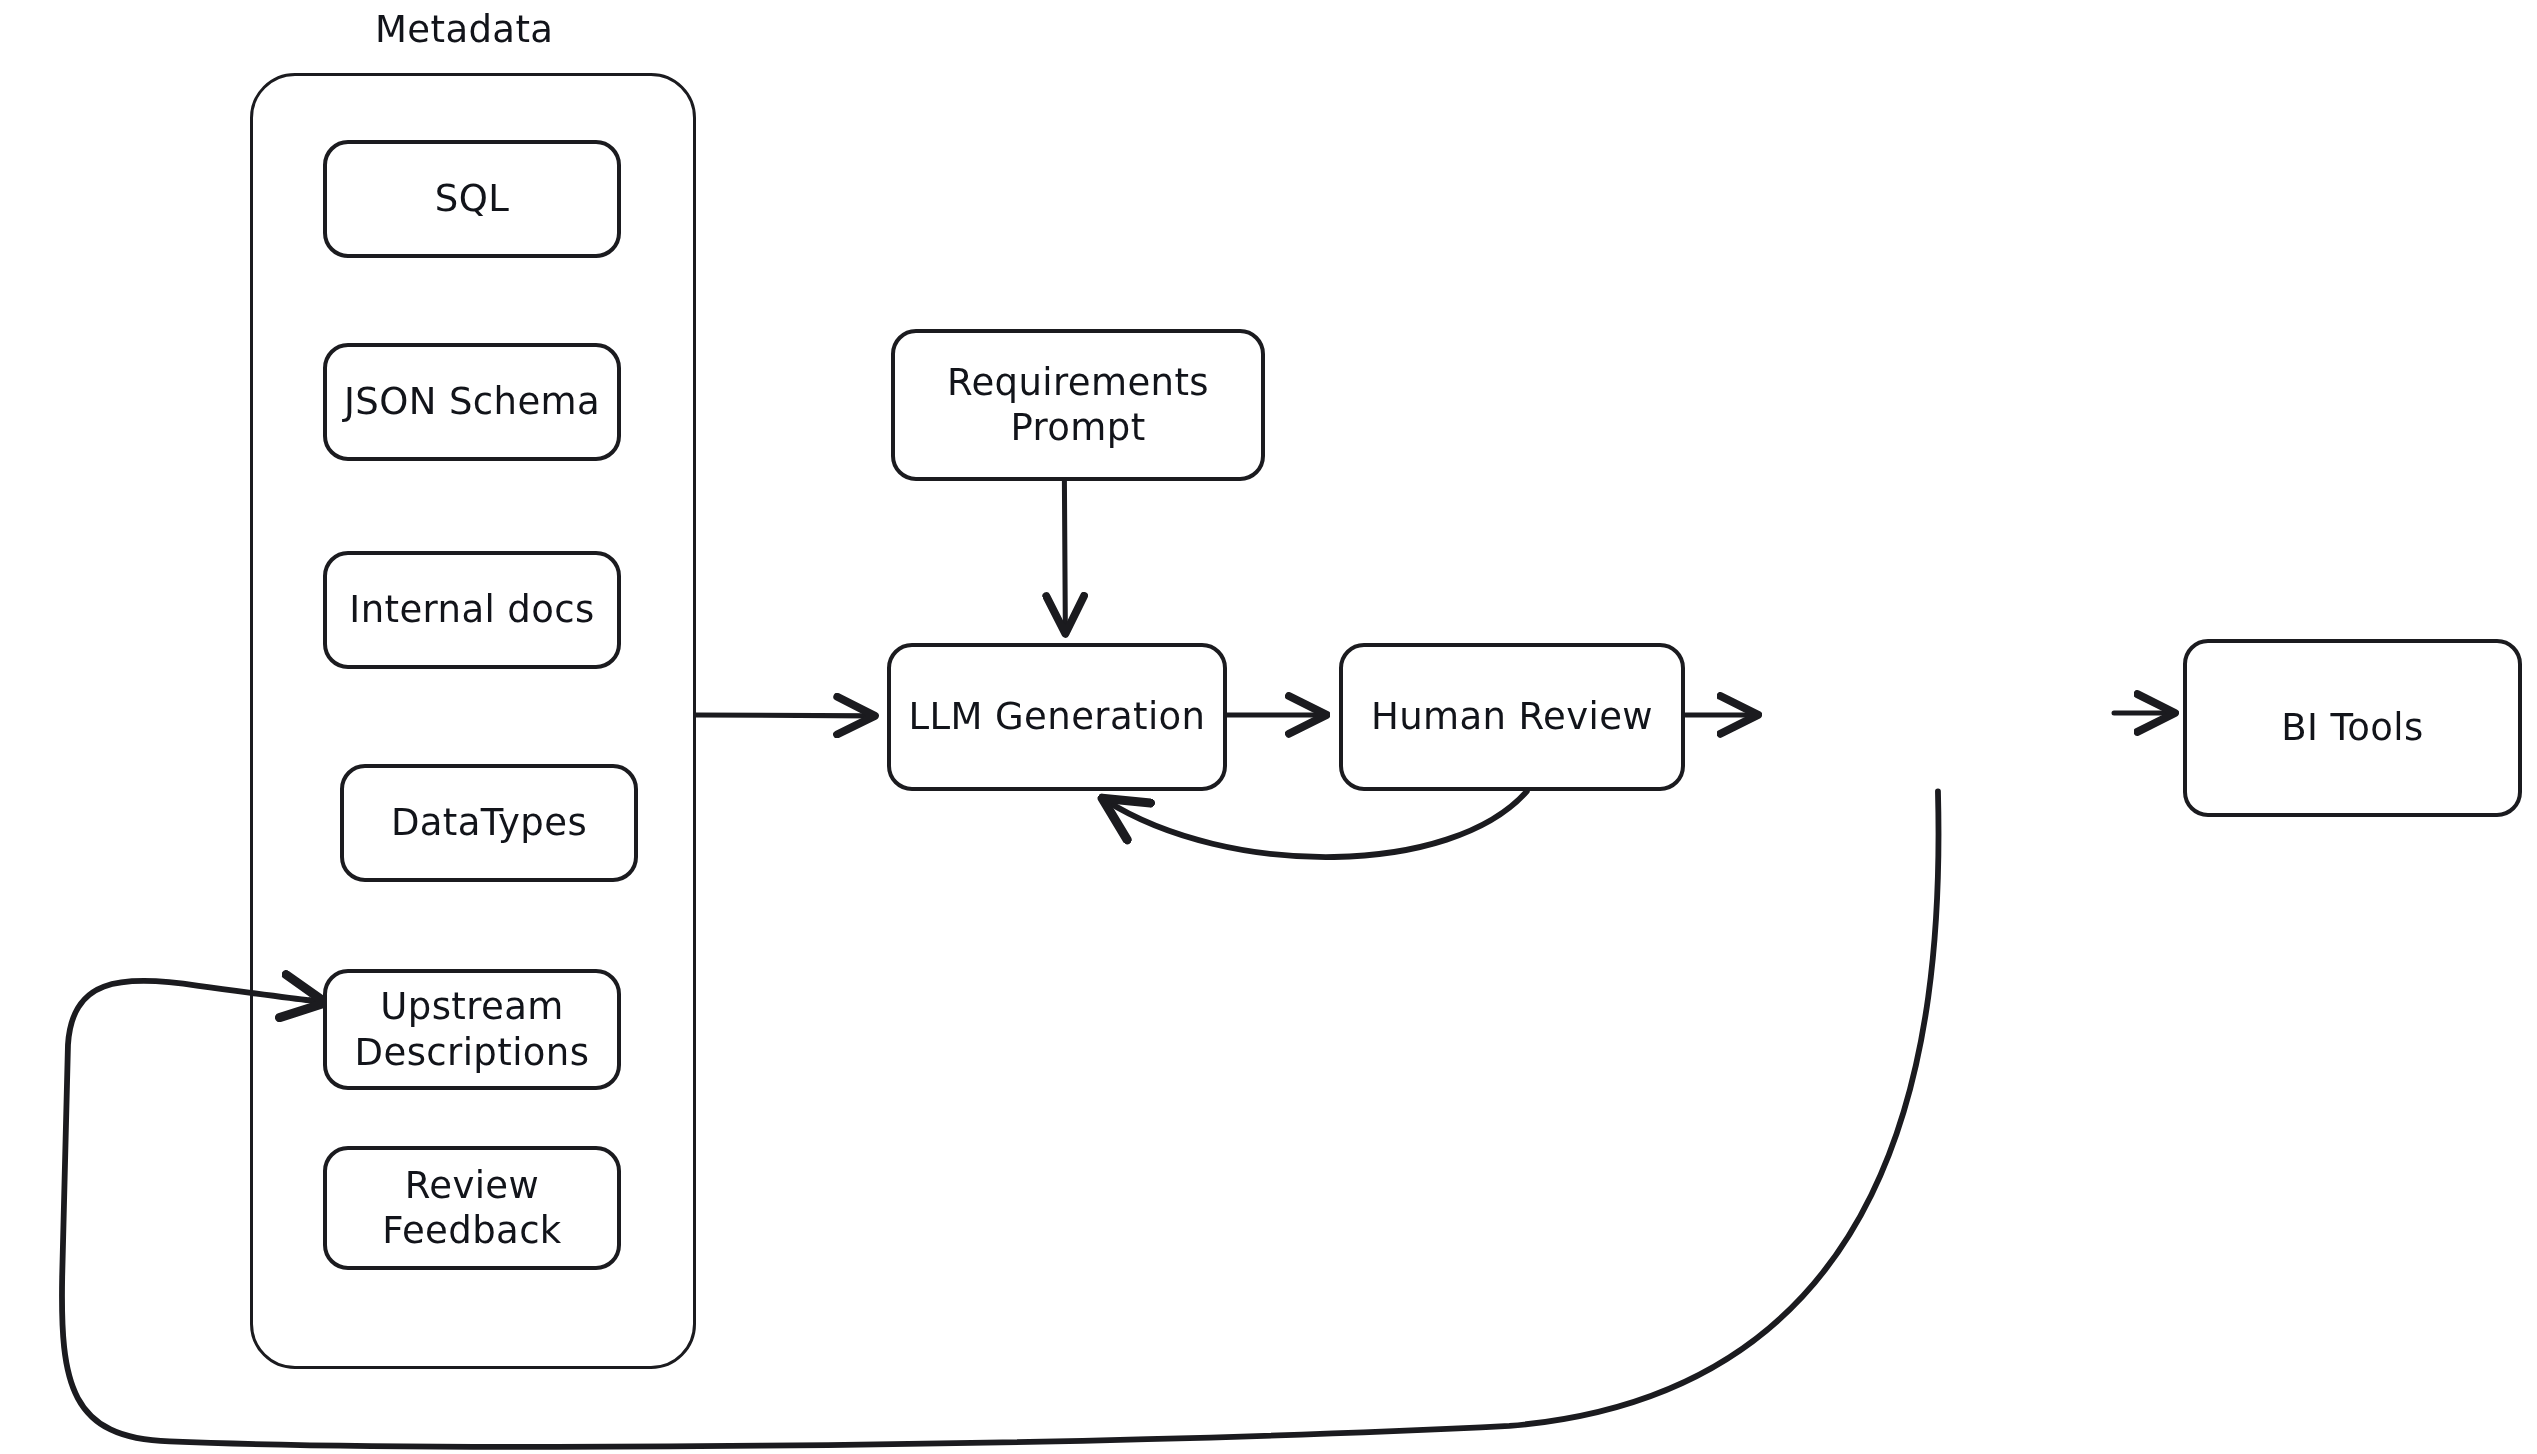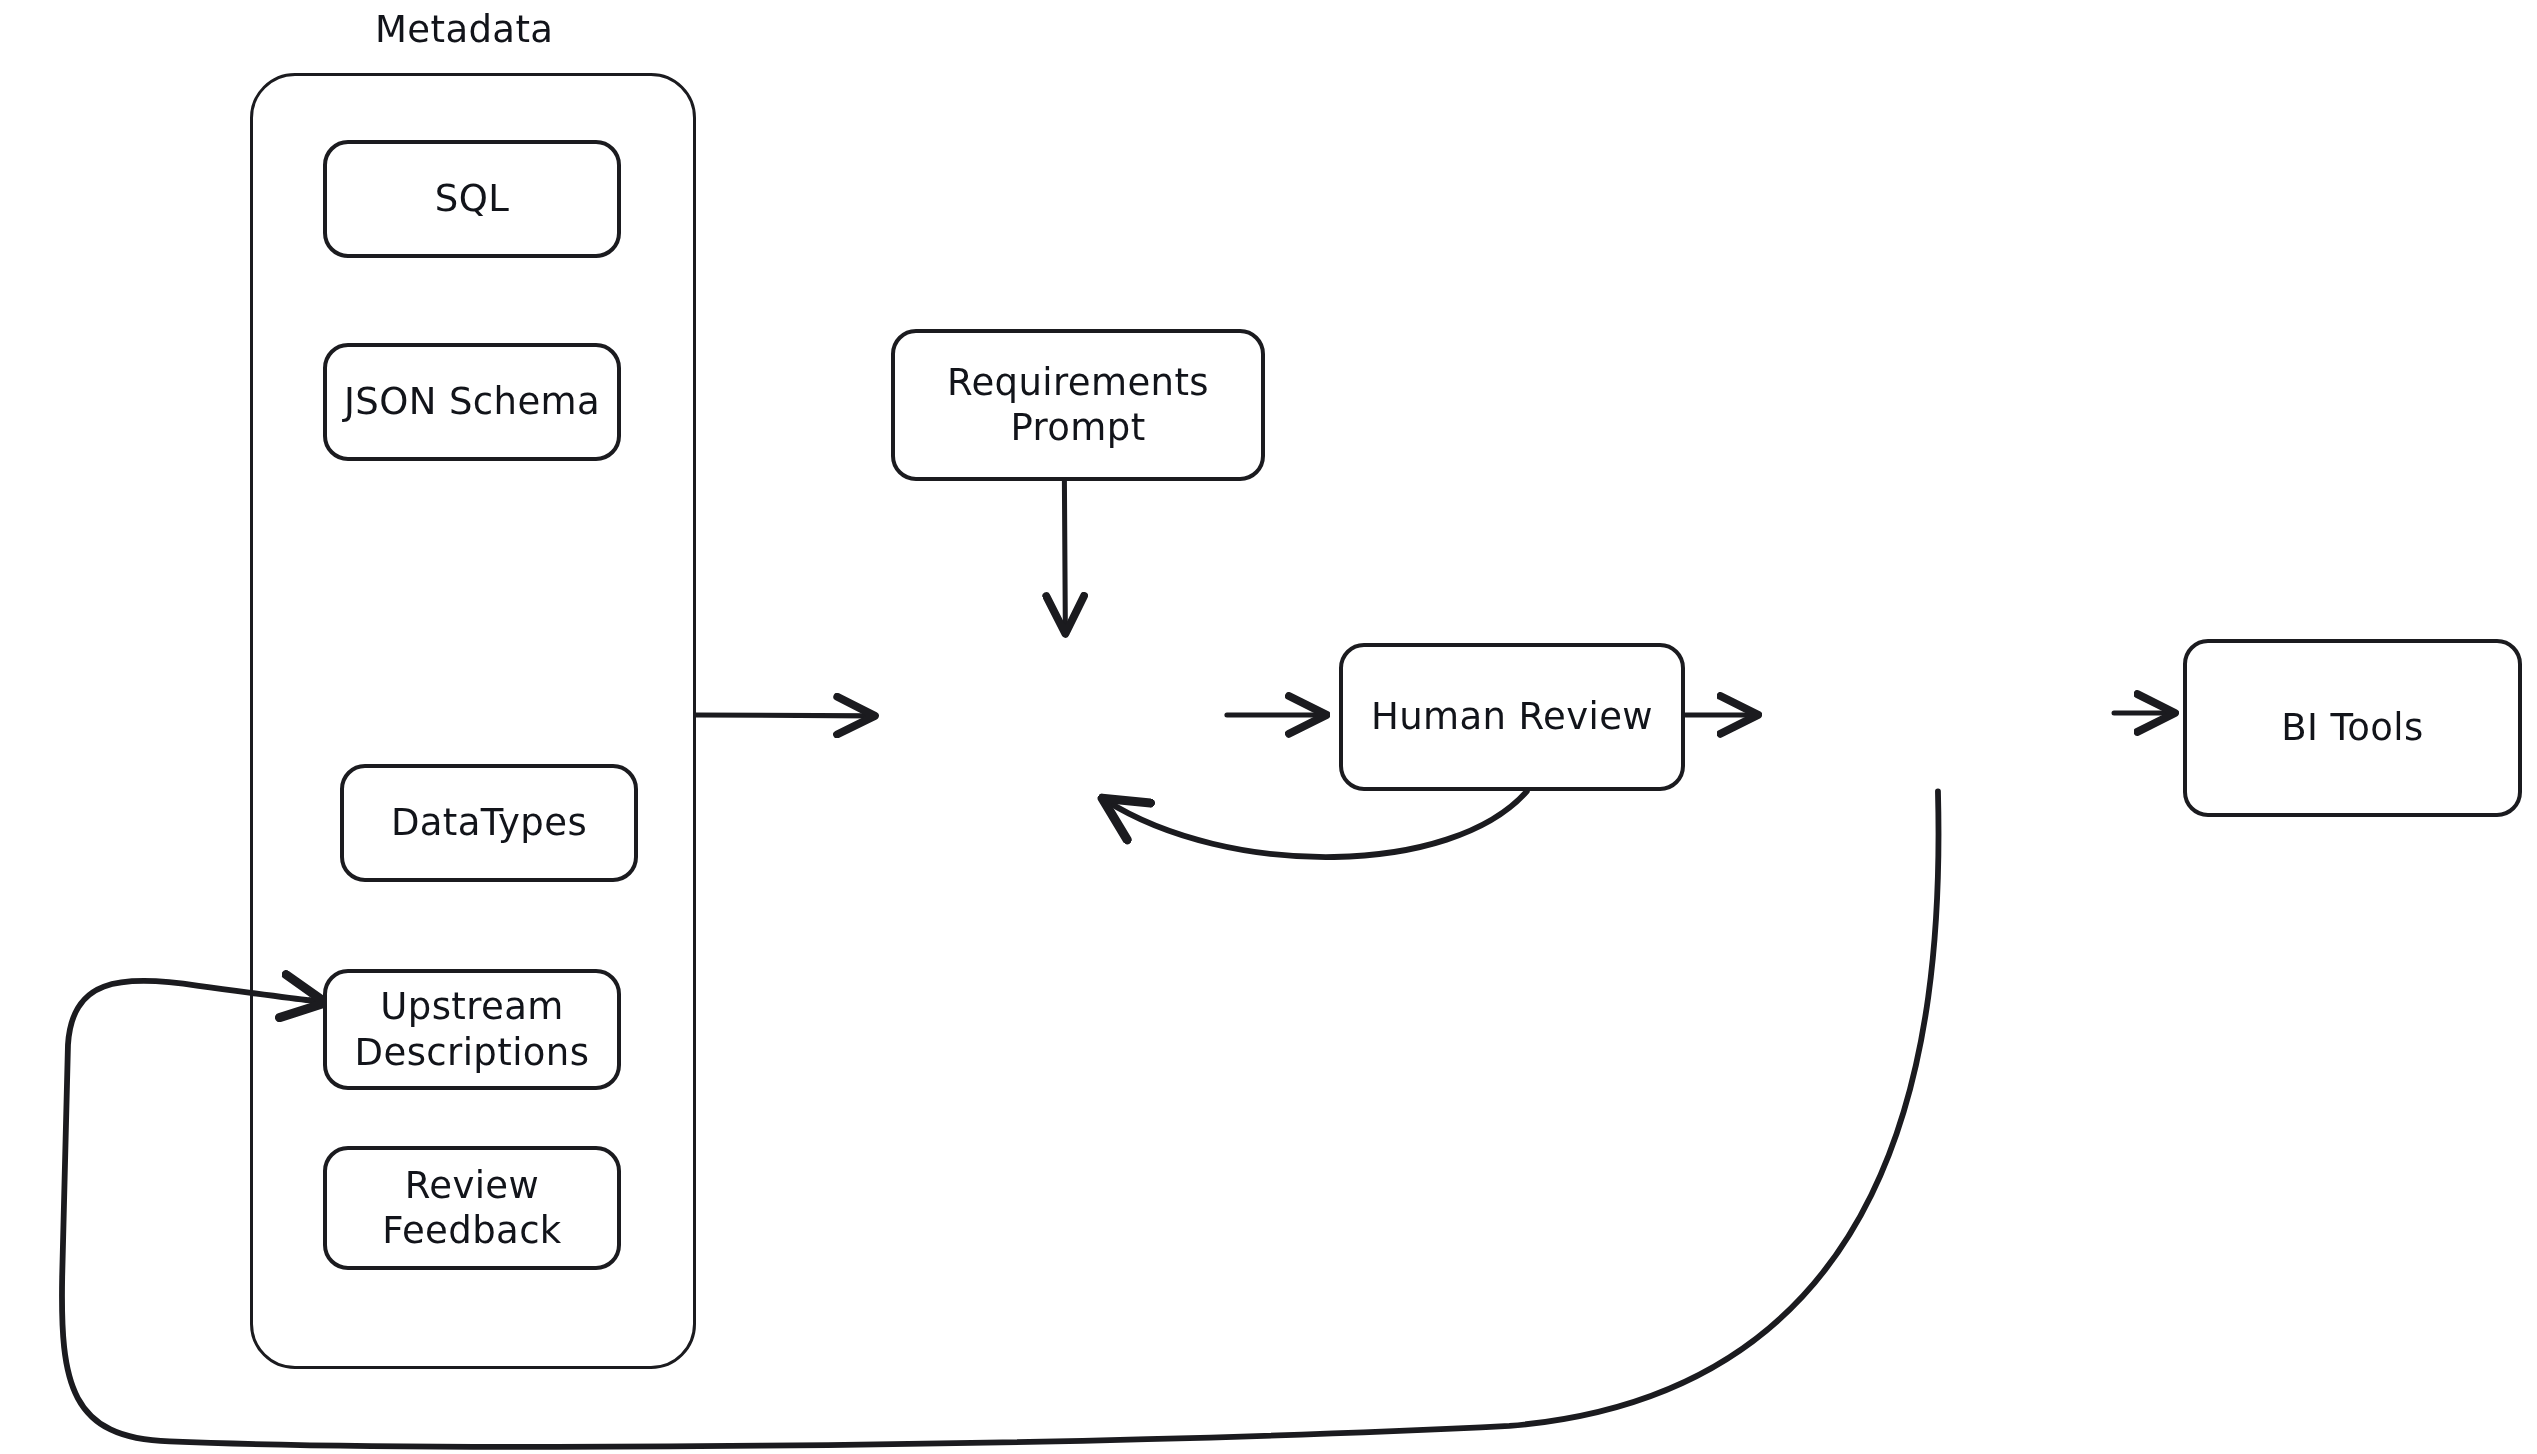--- a/index.html
+++ b/index.html
@@ -121,40 +121,46 @@
   <div class="group-title" style="left:375px; top:7.7px;">Metadata</div>
 
   <div class="node meta-node" style="left:323px; top:140px; width:298px; height:118px;">
     <span class="label">SQL</span>
   </div>
 
   <div class="node meta-node" style="left:323px; top:343px; width:298px; height:118px;">
     <span class="label">JSON Schema</span>
   </div>
 
+  <div class="node meta-node" style="left:323px; top:551px; width:298px; height:118px;">
+    <span class="label">Internal docs</span>
+  </div>
 
   <div class="node meta-node" style="left:340px; top:764px; width:298px; height:118px;">
     <span class="label">DataTypes</span>
   </div>
 
   <div class="node meta-node" style="left:323px; top:945px; width:298px; height:121px;margin-top:24px;">
     <span class="label">Upstream
 Descriptions</span>
   </div>
 
   <div class="node meta-node" style="left:323px; top:1146px; width:298px; height:124px;">
     <span class="label">Review
 Feedback</span>
   </div>
 
   <div class="node" style="left:891px; top:329px; width:374px; height:152px;">
     <span class="label">Requirements
 Prompt</span>
   </div>
 
+  <div class="node" style="left:887px; top:643px; width:340px; height:148px;">
+    <span class="label">LLM Generation</span>
+  </div>
 
   <div class="node" style="left:1339px; top:643px; width:346px; height:148px;">
     <span class="label">Human Review</span>
   </div>
 
 
   <div class="node" style="left:2183px; top:639px; width:339px; height:178px;">
     <span class="label">BI Tools</span>
   </div>
 

